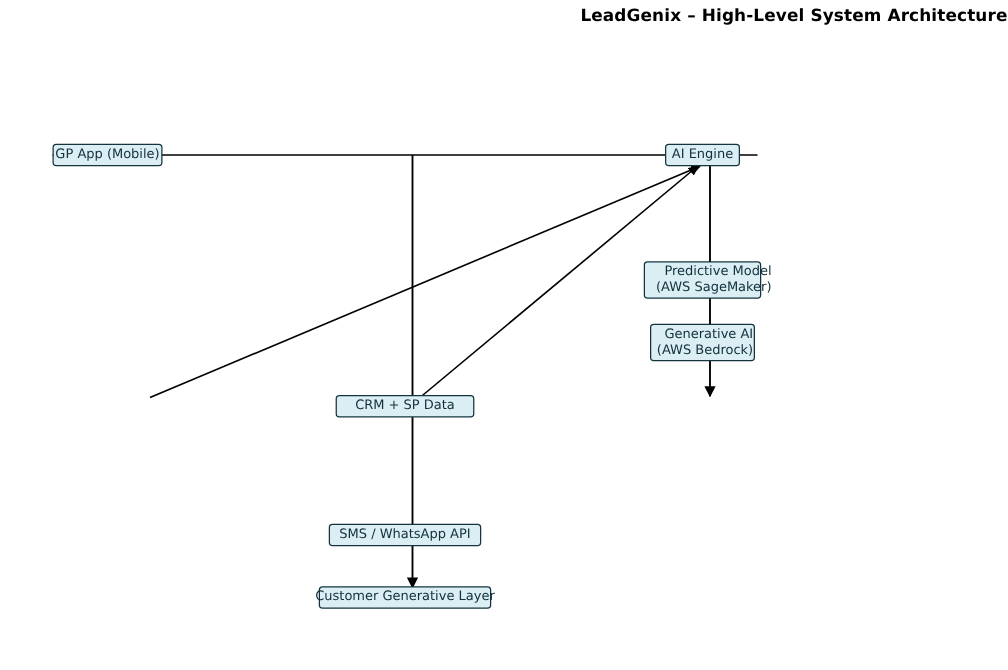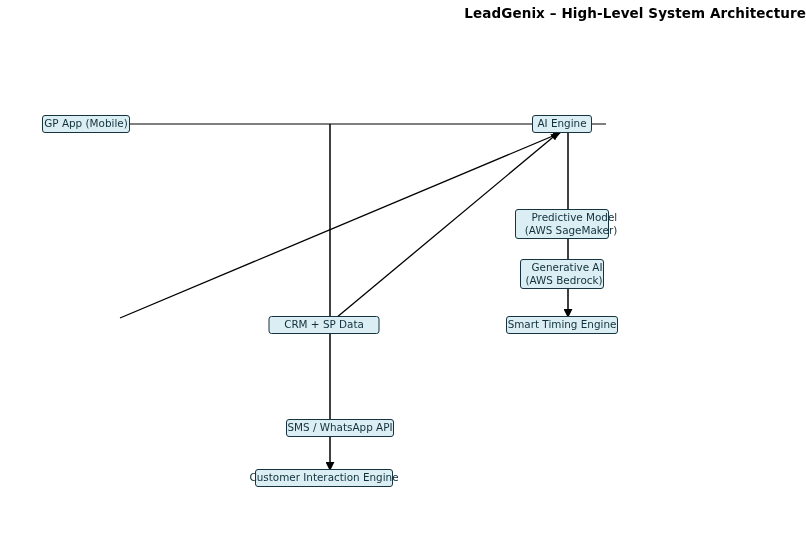--- a/index.html
+++ b/index.html
@@ -87,22 +87,21 @@
 
 
   <div class="node" style="left:562px; top:124px; width:60px; height:18px;">AI Engine</div>
 
   <div class="node" style="left:562px; top:224px; width:94px; height:30px;padding-left:24px;">Predictive Model
 (AWS SageMaker)</div>
 
   <div class="node" style="left:562px; top:274px; width:84px; height:30px;padding-left:10px;">Generative AI
 (AWS Bedrock)</div>
 
-  <div class="node" style="left:562px; top:325px; width:112px; height:18px;">Smart Timing Engine</div>
 
 
   <div class="node" style="left:324px; top:325px; width:111px; height:18px;">CRM + SP Data</div>
 
-  <div class="node" style="left:340px; top:428px; width:108px; height:18px;">SMS / WhatsApp API</div>
+  <div class="node" style="left:324px; top:428px; width:122px; height:18px;">SMS / WhatsApp API</div>
 
-  <div class="node" style="left:324px; top:478px; width:138px; height:18px;">Customer Interaction Engine</div>
+  <div class="node" style="left:324px; top:478px; width:138px; height:18px;">Customer Generative Layer</div>
 
 </div>
 
 </body></html>

